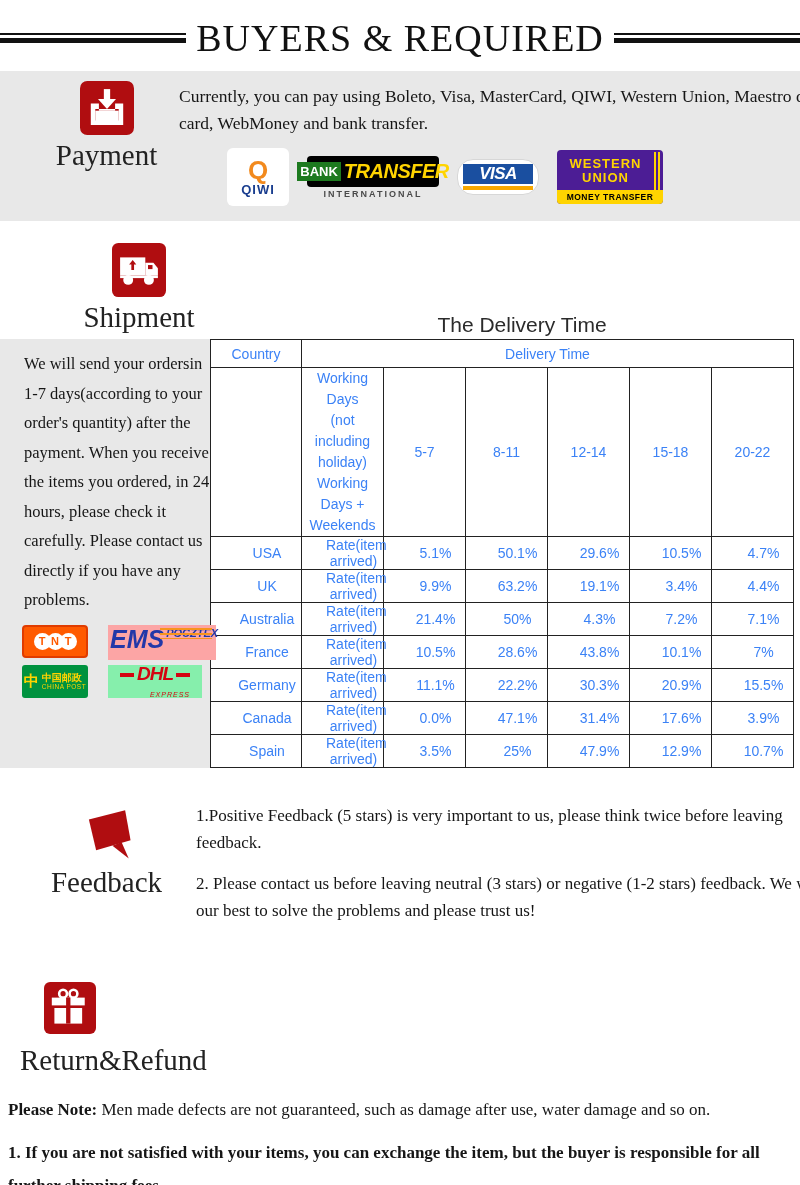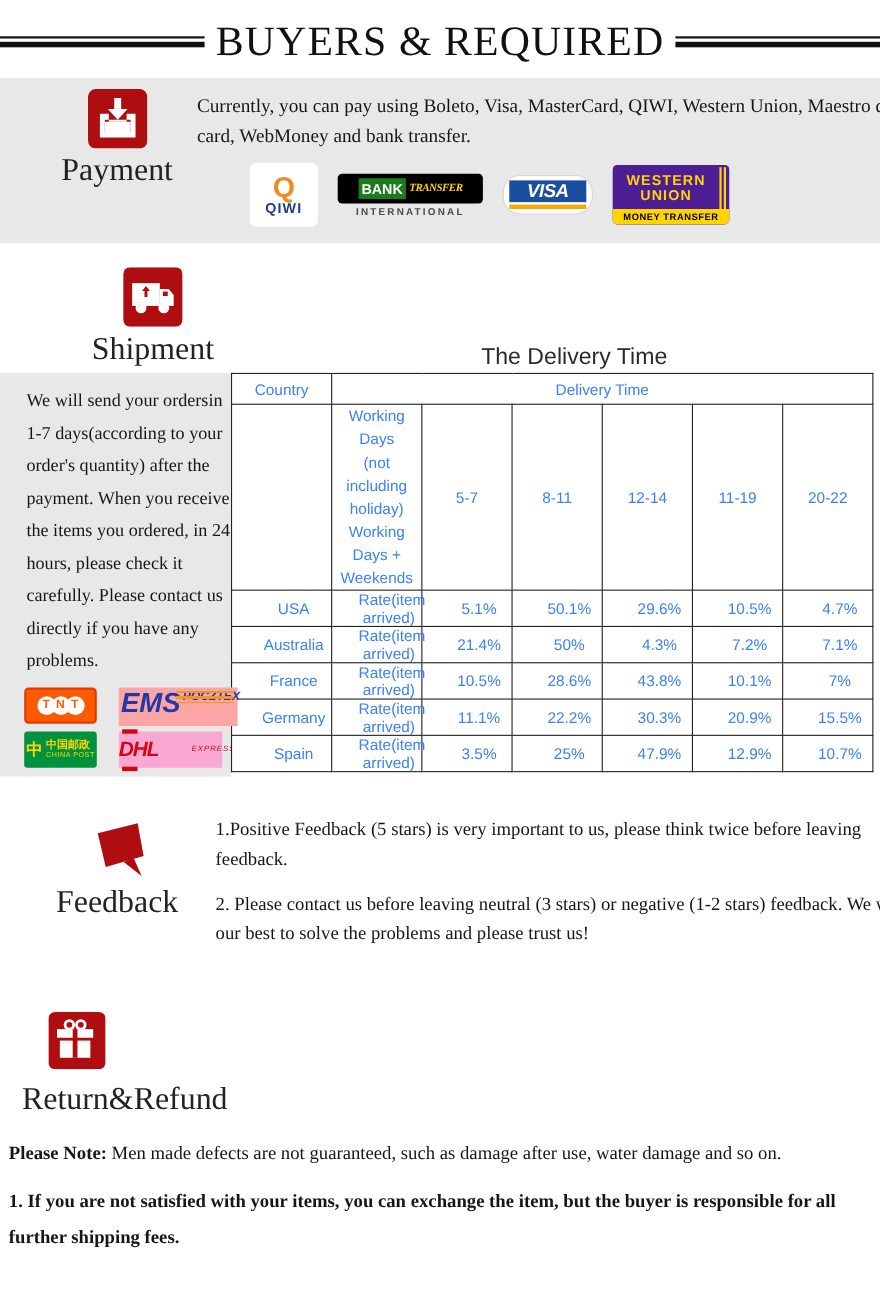--- a/index.html
+++ b/index.html
@@ -32,21 +32,21 @@
          font-family:"Liberation Sans",sans-serif;}
 
   .logo-qiwi{width:62px;height:58px;background:#fff;border-radius:6px;display:flex;flex-direction:column;
              align-items:center;justify-content:center;}
   .logo-qiwi .q{color:#f28a1e;font-size:26px;font-weight:bold;line-height:24px;}
   .logo-qiwi .nm{color:#1a3e8f;font-size:13px;font-weight:bold;letter-spacing:1px;}
 
   .logo-bank{width:132px;text-align:center;}
   .logo-bank .band{background:#000;border-radius:4px;padding:4px 4px;display:flex;align-items:center;justify-content:center;gap:3px;}
   .logo-bank .bank{background:#1d7a1f;color:#fff;font-weight:bold;font-size:13px;padding:2px 3px;}
-  .logo-bank .transfer{color:#ffd400;font-weight:bold;font-style:italic;font-size:10px;letter-spacing:-0.5px;font-family:Liberation Serif, serif;}
+  .logo-bank .transfer{color:#ffd400;font-weight:bold;font-style:italic;font-size:20px;letter-spacing:-0.5px;}
   .logo-bank .intl{color:#4a4a4a;font-weight:bold;font-size:9px;letter-spacing:2px;margin-top:2px;}
 
   .logo-visa{width:82px;height:36px;background:#fff;border:1px solid #d7d7d7;border-radius:16px;
              padding:4px 5px;display:flex;flex-direction:column;}
   .logo-visa .blue{background:#1a4fa0;flex:1;display:flex;align-items:center;justify-content:center;}
   .logo-visa .blue span{color:#fff;font-weight:bold;font-style:italic;font-size:17px;letter-spacing:-0.5px;}
   .logo-visa .gap{height:5px;background:#fff;}
   .logo-visa .gold{height:9px;background:#f7a800;}
 
   .logo-wu{width:106px;height:54px;background:#4c1d95;border-radius:4px;display:flex;flex-direction:column;overflow:hidden;}
@@ -70,21 +70,21 @@
                  font-size:11px;display:flex;align-items:center;justify-content:center;margin:0 -2px;}
   .logo-ems{width:108px;height:35px;background:#fca5a5;position:relative;display:flex;align-items:flex-start;padding:2px 2px;}
   .logo-ems .main{color:#2238a8;font-weight:bold;font-style:italic;font-size:25px;line-height:25px;}
   .logo-ems .sub{color:#2238a8;font-weight:bold;font-style:italic;font-size:11px;margin:0 0 2px 2px;}
   .logo-ems .stripes{position:absolute;top:3px;right:4px;width:52px;height:11px;
     background:repeating-linear-gradient(to bottom,#f7941d 0 2px,transparent 2px 5px);}
   .logo-cp{width:66px;height:33px;background:#00923f;border-radius:3px;display:flex;align-items:center;justify-content:center;gap:3px;color:#ffd400;}
   .logo-cp .emb{font-size:15px;font-weight:bold;}
   .logo-cp .cn{font-size:10px;font-weight:bold;line-height:10px;}
   .logo-cp .en{font-size:6.5px;letter-spacing:0.5px;}
-  .logo-dhl{width:94px;height:33px;background:#f9a8d4;display:flex;flex-direction:row;align-items:center;justify-content:flex-start;}
+  .logo-dhl{width:94px;height:33px;background:#86efac;display:flex;flex-direction:column;align-items:center;justify-content:space-between;}
   .logo-dhl .main{color:#d40511;font-weight:bold;font-style:italic;font-size:19px;line-height:17px;letter-spacing:-1px;}
   .logo-dhl .main::before,.logo-dhl .main::after{content:"";display:inline-block;width:14px;height:4px;background:#d40511;margin:0 3px 3px 3px;}
   .logo-dhl .sub{color:#d40511;font-style:italic;font-size:7px;letter-spacing:1px;margin-left:30px;}
 
   table.delivery{border-collapse:collapse;font-family:"Liberation Sans",sans-serif;color:#3b82f6;
                  table-layout:fixed;width:584px;height:307px;background:#fff;}
   table.delivery td{border:1.5px solid #222;text-align:center;padding:0 2px;font-size:14px;}
   td.c-country{width:91px;}
   td.c-working{width:148px;}
   td.c-val{width:67px;}
@@ -218,33 +218,42 @@
     <tr class="hrow2">
       <td class="c-country"></td>
       <td class="c-working wd-cell">
         <div>Working Days</div>
         <div>(not including holiday)</div>
         <div>Working Days + Weekends</div>
       </td>
       <td class="c-val">5-7</td>
       <td class="c-val">8-11</td>
       <td class="c-val">12-14</td>
-      <td class="c-val">11-19</td>
+      <td class="c-val">15-18</td>
       <td class="c-val">20-22</td>
     </tr>
     <tr class="drow">
       <td class="country-cell">USA</td>
       <td>Rate(item arrived)</td>
       <td>5.1%</td>
       <td>50.1%</td>
       <td>29.6%</td>
       <td>10.5%</td>
       <td>4.7%</td>
     </tr>
     <tr class="drow">
+      <td class="country-cell">UK</td>
+      <td>Rate(item arrived)</td>
+      <td>9.9%</td>
+      <td>63.2%</td>
+      <td>19.1%</td>
+      <td>3.4%</td>
+      <td>4.4%</td>
+    </tr>
+    <tr class="drow">
       <td class="country-cell">Australia</td>
       <td>Rate(item arrived)</td>
       <td>21.4%</td>
       <td>50%</td>
       <td>4.3%</td>
       <td>7.2%</td>
       <td>7.1%</td>
     </tr>
     <tr class="drow">
       <td class="country-cell">France</td>
@@ -256,20 +265,29 @@
       <td>7%</td>
     </tr>
     <tr class="drow">
       <td class="country-cell">Germany</td>
       <td>Rate(item arrived)</td>
       <td>11.1%</td>
       <td>22.2%</td>
       <td>30.3%</td>
       <td>20.9%</td>
       <td>15.5%</td>
+    </tr>
+    <tr class="drow">
+      <td class="country-cell">Canada</td>
+      <td>Rate(item arrived)</td>
+      <td>0.0%</td>
+      <td>47.1%</td>
+      <td>31.4%</td>
+      <td>17.6%</td>
+      <td>3.9%</td>
     </tr>
     <tr class="drow">
       <td class="country-cell">Spain</td>
       <td>Rate(item arrived)</td>
       <td>3.5%</td>
       <td>25%</td>
       <td>47.9%</td>
       <td>12.9%</td>
       <td>10.7%</td>
     </tr>

